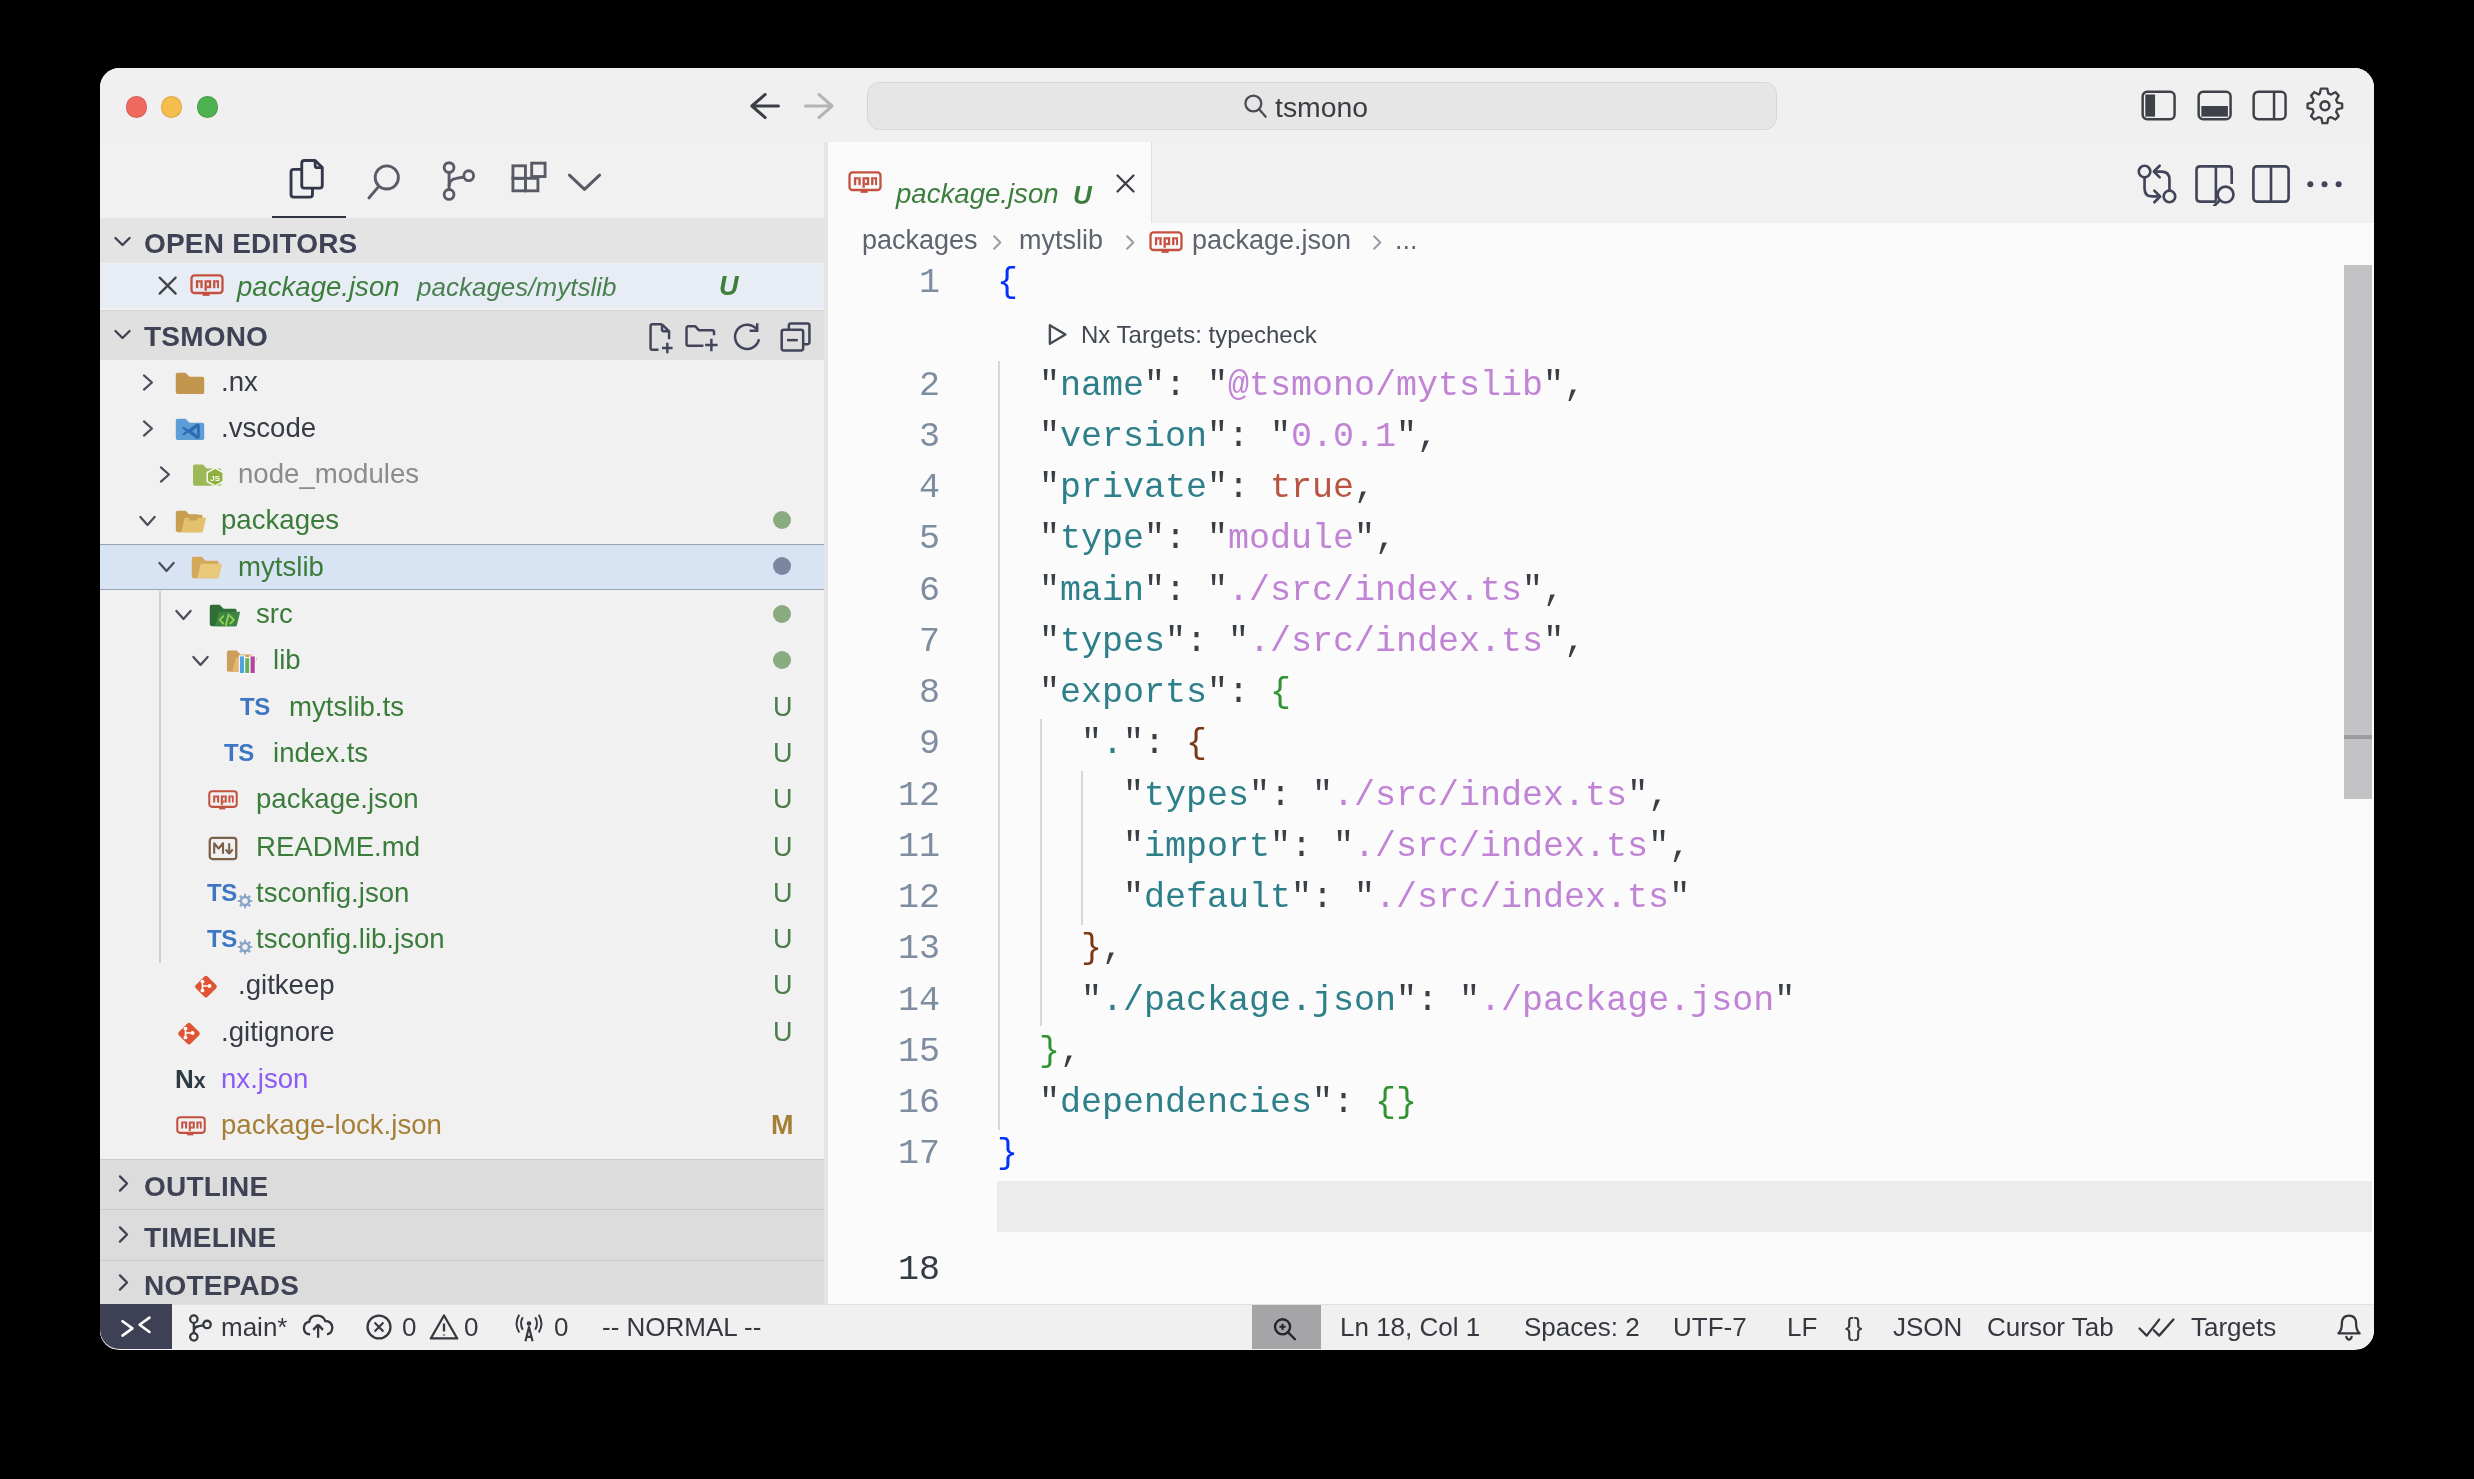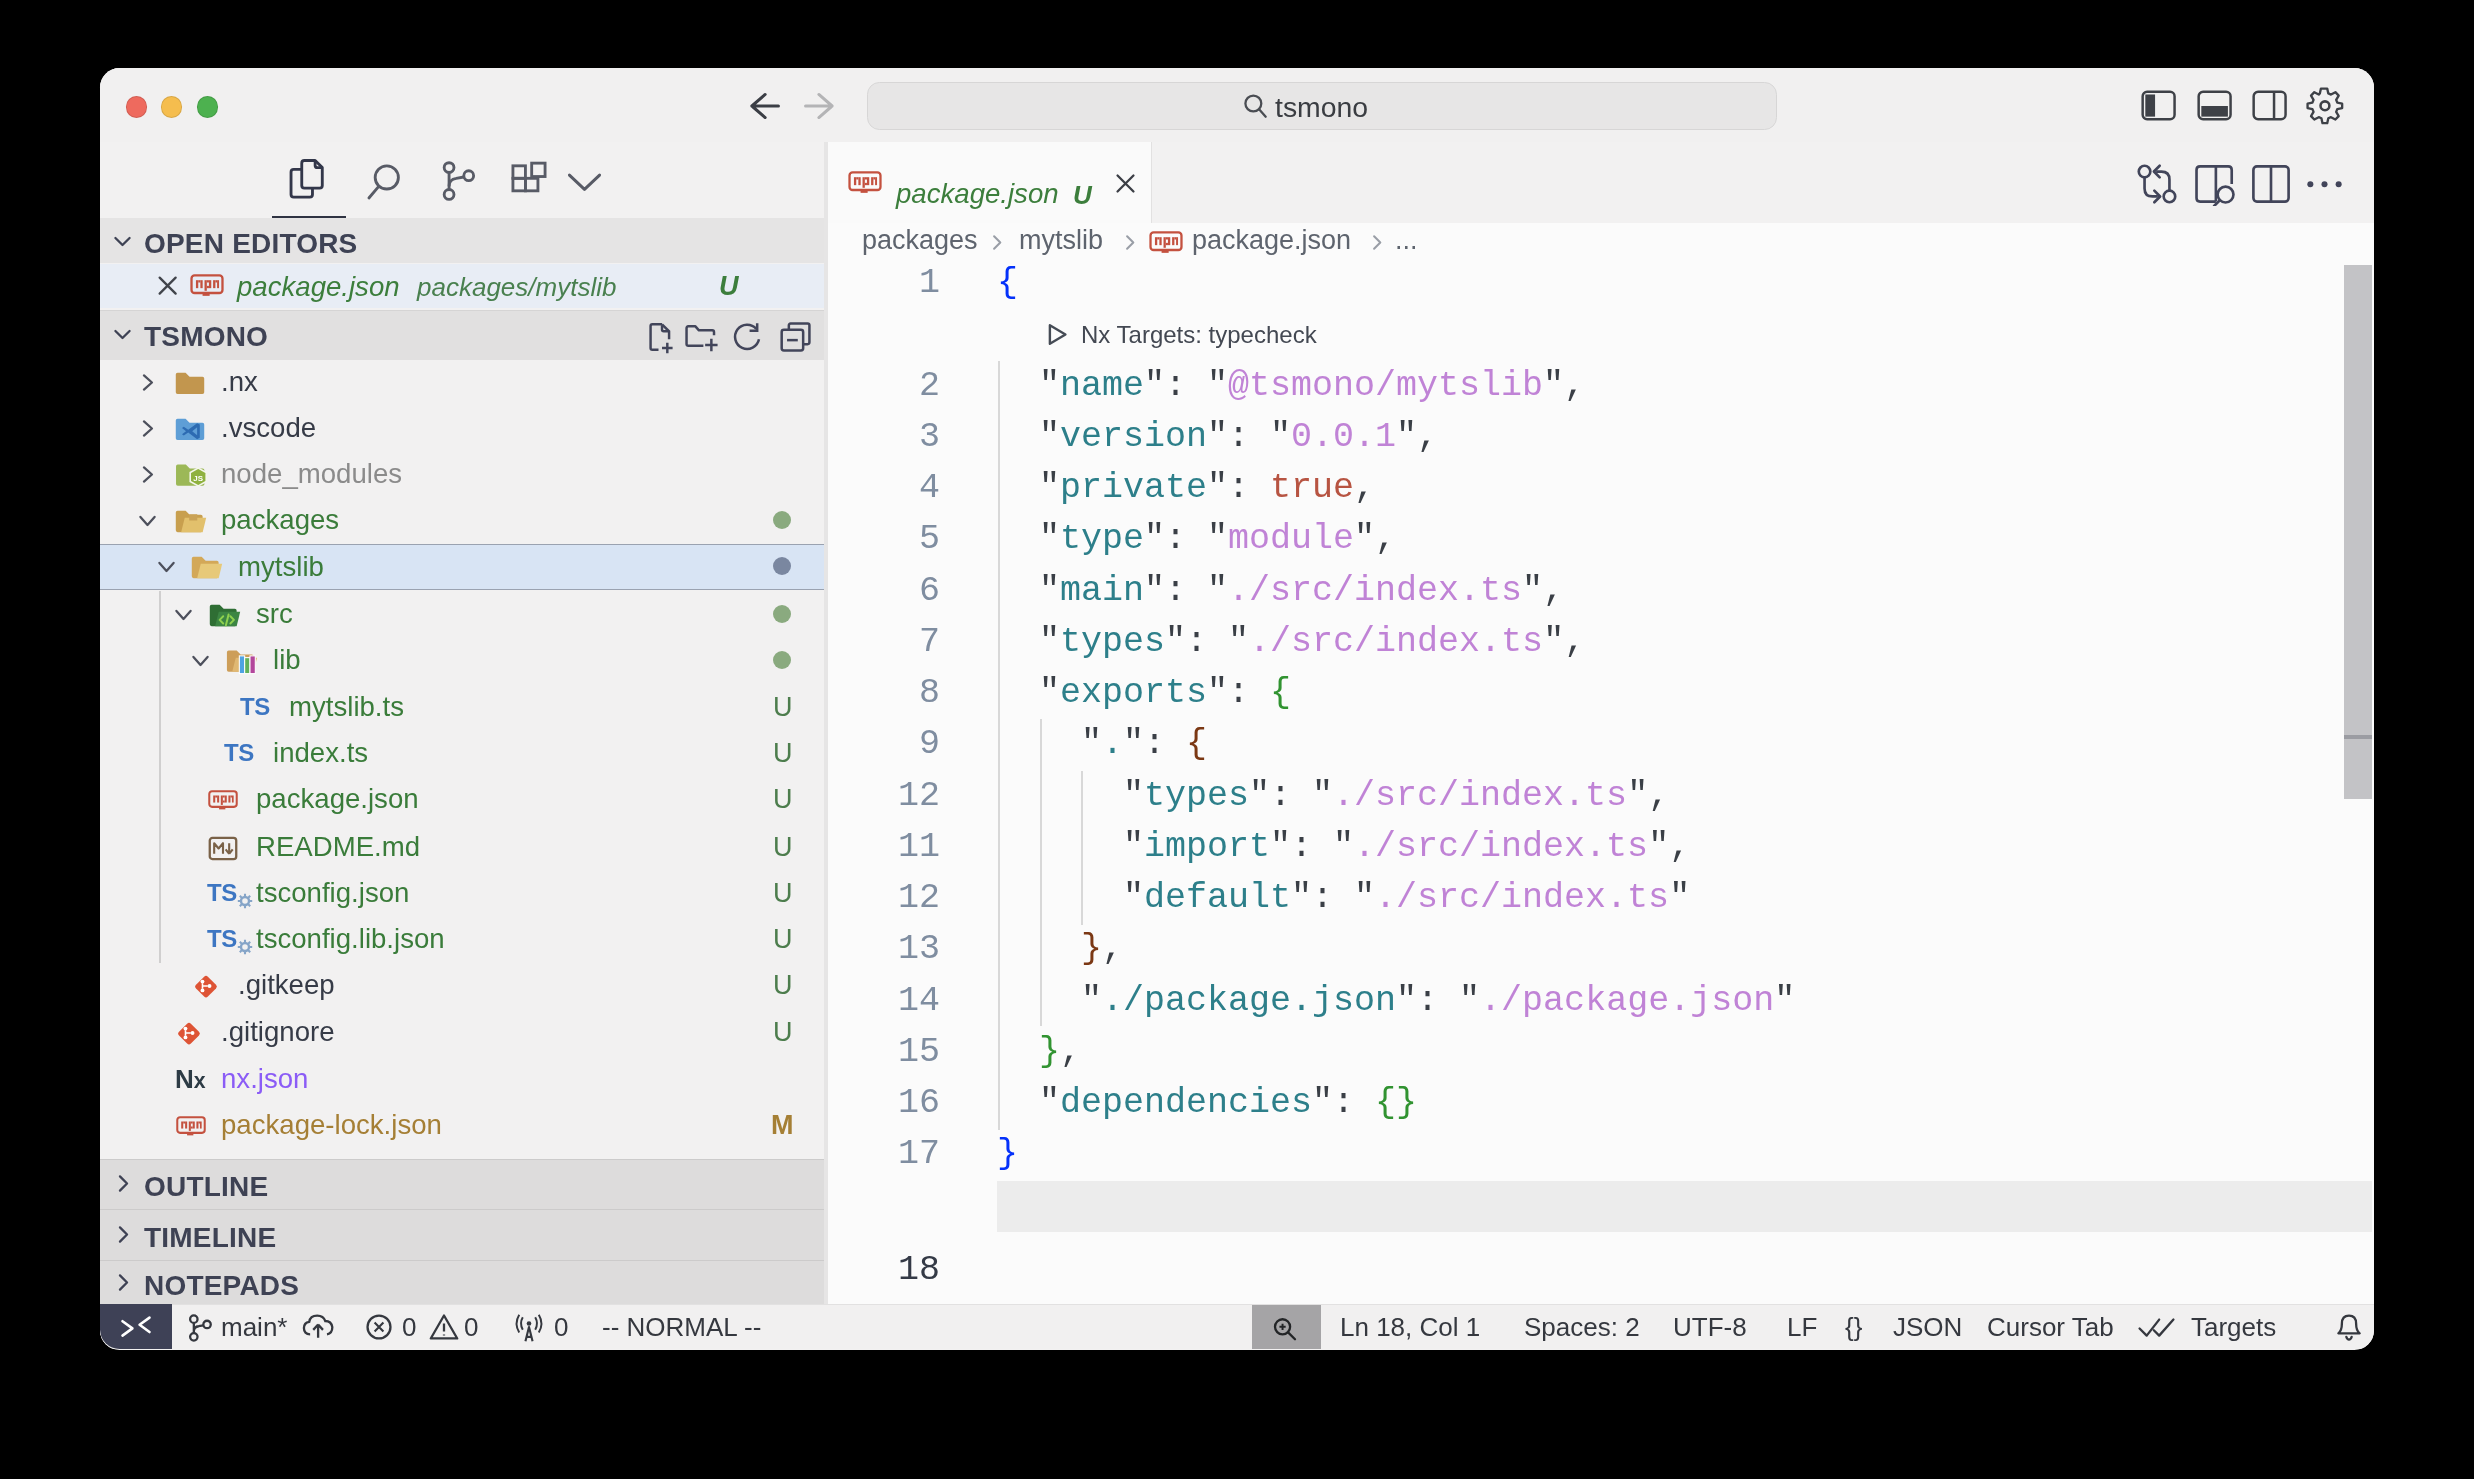--- a/index.html
+++ b/index.html
@@ -152,21 +152,21 @@
     <svg class="a" style="left:36px;top:11.6px;" width="23" height="23" viewBox="0 0 26 26">
         <path d="M9 5 L18 13 L9 21" stroke="#4d505c" stroke-width="2.6" fill="none" stroke-linecap="round" stroke-linejoin="round"></path>
       </svg>
     <svg class="a" style="left:74px;top:9.8px;" width="32" height="27" viewBox="0 0 36 30">
       <path d="M2 6 Q2 4 4 4 H13 L17.5 8.5 H32 Q34 8.5 34 10.5 V26 Q34 28 32 28 H4 Q2 28 2 26 Z" fill="#5e9ed6"></path>
       <path d="M26 9 L29 10.5 V25.5 L26 27 L16 19.5 L11 23 L9 21.5 L13.5 18 L9 14.5 L11 13 L16 16.5 Z M26 13.5 L20.5 18 L26 22.5 Z" fill="#2d6bb2"></path>
     </svg>
     <span class="a" style="left:121px;top:50%;transform:translateY(-50%);font-size:27.6px;color:#363b47;">.vscode</span>
   </div>
 
-  <div class="a" style="left:0;top:383px;width:724px;height:46px;text-align:right;">
+  <div class="a" style="left:17px;top:383px;width:724px;height:46px;text-align:right;">
     <svg class="a" style="left:36px;top:11.6px;" width="23" height="23" viewBox="0 0 26 26">
         <path d="M9 5 L18 13 L9 21" stroke="#4d505c" stroke-width="2.6" fill="none" stroke-linecap="round" stroke-linejoin="round"></path>
       </svg>
     <svg class="a" style="left:74px;top:9.8px;" width="36" height="28.4" viewBox="0 0 40 32">
       <path d="M2 6 Q2 4 4 4 H13 L17.5 8.5 H32 Q34 8.5 34 10.5 V26 Q34 28 32 28 H4 Q2 28 2 26 Z" fill="#9cb857"></path>
       <path d="M27 8 L36 13 V23 L27 28 L18 23 V13 Z" fill="#8fb13f" stroke="#f4f6ec" stroke-width="1.8"></path>
       <text x="27" y="22.5" font-size="9" font-weight="bold" fill="#fff" text-anchor="middle" font-family="Liberation Sans">JS</text>
     </svg>
     <span class="a" style="left:121px;top:50%;transform:translateY(-50%);font-size:27.6px;color:#8b8b8b;">node_modules</span>
   </div>
@@ -529,21 +529,21 @@
   <div class="st" style="left:454px;">0</div>
   <div class="st" style="left:502px;">-- NORMAL --</div>
   <div class="a" style="left:1152px;top:1237px;width:69px;height:44px;background:#a5a4a6;"></div>
   <svg class="a" style="left:1171px;top:1248px;" width="32" height="27" viewBox="0 0 36 30">
     <circle cx="13" cy="12" r="8.5" fill="none" stroke="#232527" stroke-width="2.6"></circle>
     <path d="M13 8.5 V15.5 M9.5 12 H16.5" stroke="#232527" stroke-width="2.2"></path>
     <path d="M19.5 18.5 L27 26" stroke="#232527" stroke-width="2.6" stroke-linecap="round"></path>
   </svg>
   <div class="st" style="left:1240px;">Ln 18, Col 1</div>
   <div class="st" style="left:1424px;">Spaces: 2</div>
-  <div class="st" style="left:1573px;">UTF-8</div>
+  <div class="st" style="left:1573px;">UTF-7</div>
   <div class="st" style="left:1687px;">LF</div>
   <div class="st" style="left:1745px;">{}</div>
   <div class="st" style="left:1793px;">JSON</div>
   <div class="st" style="left:1887px;">Cursor Tab</div>
   <svg class="a" style="left:2036px;top:1248px;" width="41" height="25" viewBox="0 0 46 28">
     <path d="M4 14 L12 22 L26 4" stroke="#35383f" stroke-width="2.6" fill="none" stroke-linecap="round" stroke-linejoin="round"></path>
     <path d="M20 16 L26 22 L42 4" stroke="#35383f" stroke-width="2.6" fill="none" stroke-linecap="round" stroke-linejoin="round"></path>
   </svg>
   <div class="st" style="left:2091px;">Targets</div>
   <svg class="a" style="left:2233px;top:1244px;" width="32" height="32" viewBox="0 0 36 36">

